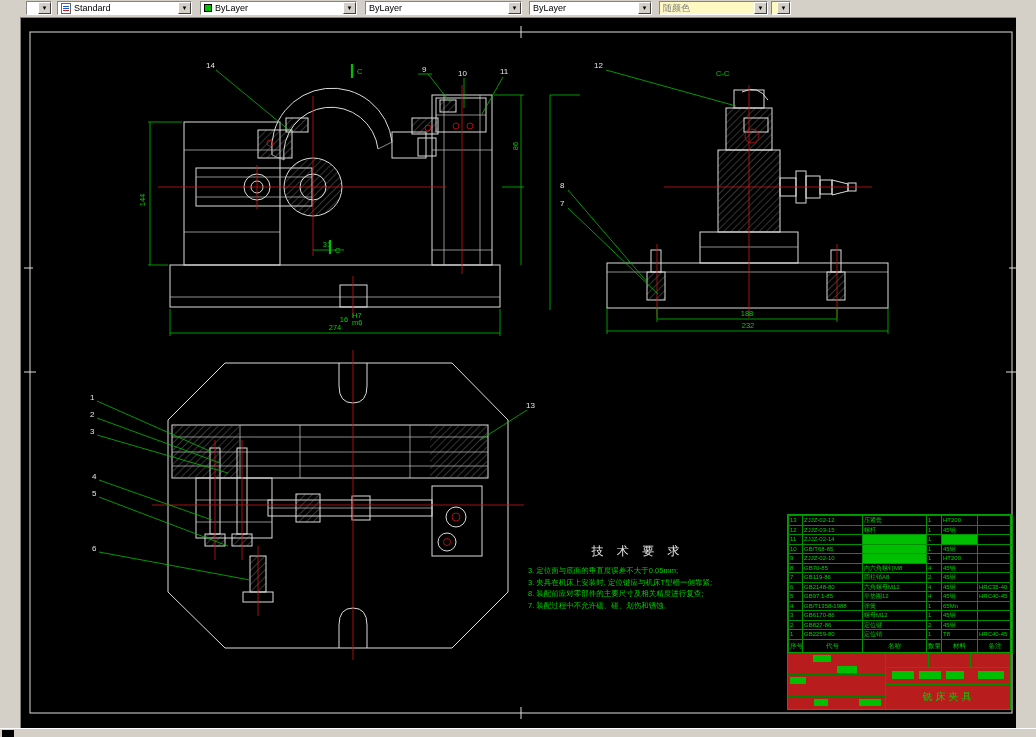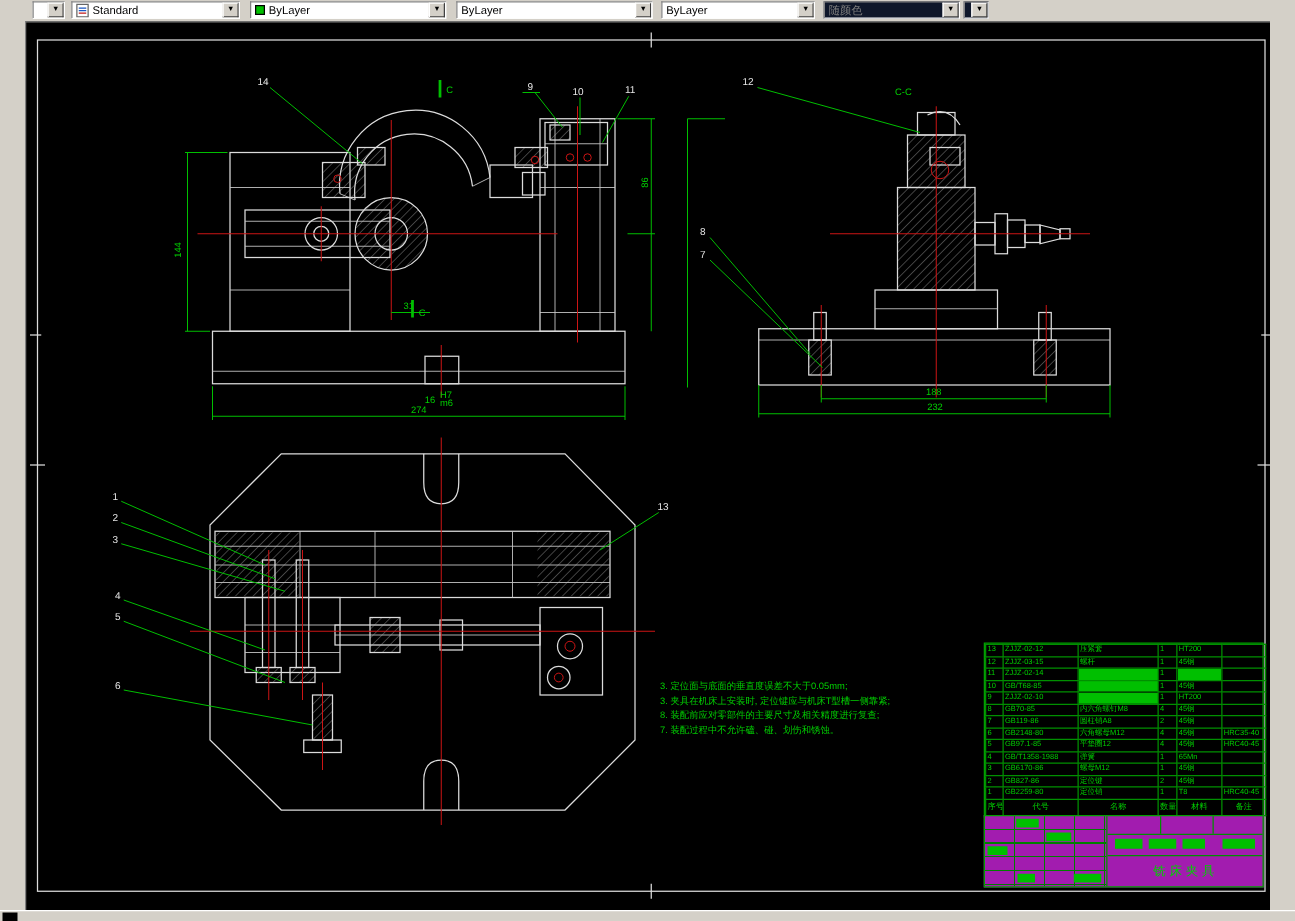--- a/index.html
+++ b/index.html
@@ -7,21 +7,21 @@
   body{position:relative;background:#d4d0c8;font-family:"Liberation Sans",sans-serif}
 
   
   .toolbar{position:absolute;left:0;top:0;width:1006px;height:17px;background:#d4d0c8}
   .combo{position:absolute;top:1px;height:14px;background:#fff;border:1px solid;
          border-color:#848484 #fff #fff #848484;display:flex;align-items:center;
          font-size:9px;color:#000;padding-left:3px;white-space:nowrap;overflow:hidden}
   .combo .arrow{margin-left:auto;flex:0 0 13px;height:12px;background:#d4d0c8;
          border:1px solid;border-color:#fff #404040 #404040 #fff;font-size:6px;line-height:10px;
          text-align:center;color:#000}
-  .combo.disabled{background:#0f172a;color:#7e7e7e}
+  .combo.disabled{background:#fef9c3;color:#7e7e7e}
   .swatch{width:8px;height:8px;border:1px solid #000;margin-right:3px;flex:0 0 8px}
   .sicon{width:10px;height:11px;margin-right:3px;background:#fff;border:1px solid #666;
          position:relative;flex:0 0 10px}
   .sicon::after{content:"";position:absolute;left:1px;top:2px;width:6px;height:1px;
          background:#1a57c4;box-shadow:0 2px 0 #1a57c4,0 4px 0 #c41a1a}
 
   
   .canvas{position:absolute;left:20px;top:17px;width:996px;height:711px;background:#000;
           border-top:1px solid #808080;border-left:1px solid #808080}
   svg.draw{position:absolute;left:20px;top:17px}
@@ -41,21 +41,21 @@
 
   
   .bom{position:absolute;left:787px;top:514px;width:224px;border:1px solid #00a000;background:#000}
   .bom table{border-collapse:collapse;table-layout:fixed;width:100%}
   .bom td{border:1px solid #009000;color:#00d000;font-size:6px;line-height:8.5px;height:9px;
           overflow:hidden;white-space:nowrap;padding:0 1px}
   .bom td.blob{background:#00bf00}
   .bom tr.hdr td{text-align:center;height:12px;line-height:12px;font-size:6.5px}
 
   
-  .tblock{position:absolute;left:787px;top:652px;width:224px;height:58px;border:1px solid #00a000;background:#a21caf}
+  .tblock{position:absolute;left:787px;top:652px;width:224px;height:58px;border:1px solid #00a000;background:#b91c1c}
   .tb-left{position:absolute;left:0;top:0;width:97px;height:56px;
      background-image:
        repeating-linear-gradient(to bottom, transparent 0 10px, #008000 10px 11px),
        repeating-linear-gradient(to right, transparent 0 23px, #008000 23px 24px)}
   .tb-right{position:absolute;left:97px;top:0;width:125px;height:56px;border-left:1px solid #009000}
   .tb-hline{position:absolute;left:0;width:100%;height:1px;background:#009000}
   .tb-vline{position:absolute;top:0;width:1px;background:#009000}
   .blobcell{position:absolute;background:#00bf00}
   .tb-name{position:absolute;left:0;top:32px;width:125px;height:24px;display:flex;
      align-items:center;justify-content:center;color:#00d000;font-size:10px;letter-spacing:3px}
@@ -284,20 +284,21 @@
     <text class="tw" x="92" y="496">5</text>
     <line class="lg" x1="99" y1="497" x2="228" y2="546"></line>
     <text class="tw" x="92" y="551">6</text>
     <line class="lg" x1="99" y1="552" x2="250" y2="580"></line>
     <text class="tw" x="526" y="408">13</text>
     <line class="lg" x1="527" y1="410" x2="480" y2="440"></line>
   </g>
 </svg>
 
 <div class="techreq">
+  <div class="title">技 术 要 求</div>
   <div>
       <div class="item">3. 定位面与底面的垂直度误差不大于0.05mm;</div>
       <div class="item">3. 夹具在机床上安装时, 定位键应与机床T型槽一侧靠紧;</div>
       <div class="item">8. 装配前应对零部件的主要尺寸及相关精度进行复查;</div>
       <div class="item">7. 装配过程中不允许磕、碰、划伤和锈蚀。</div>
     </div>
 </div>
 
 <div class="bom">
   <table>

